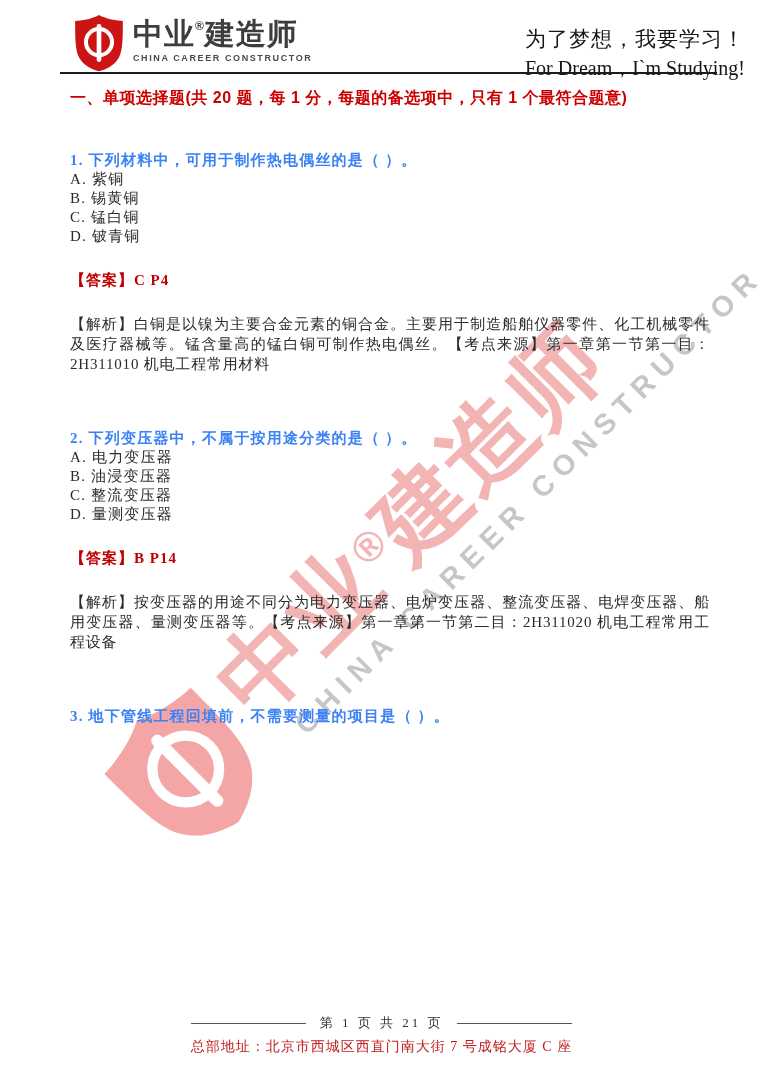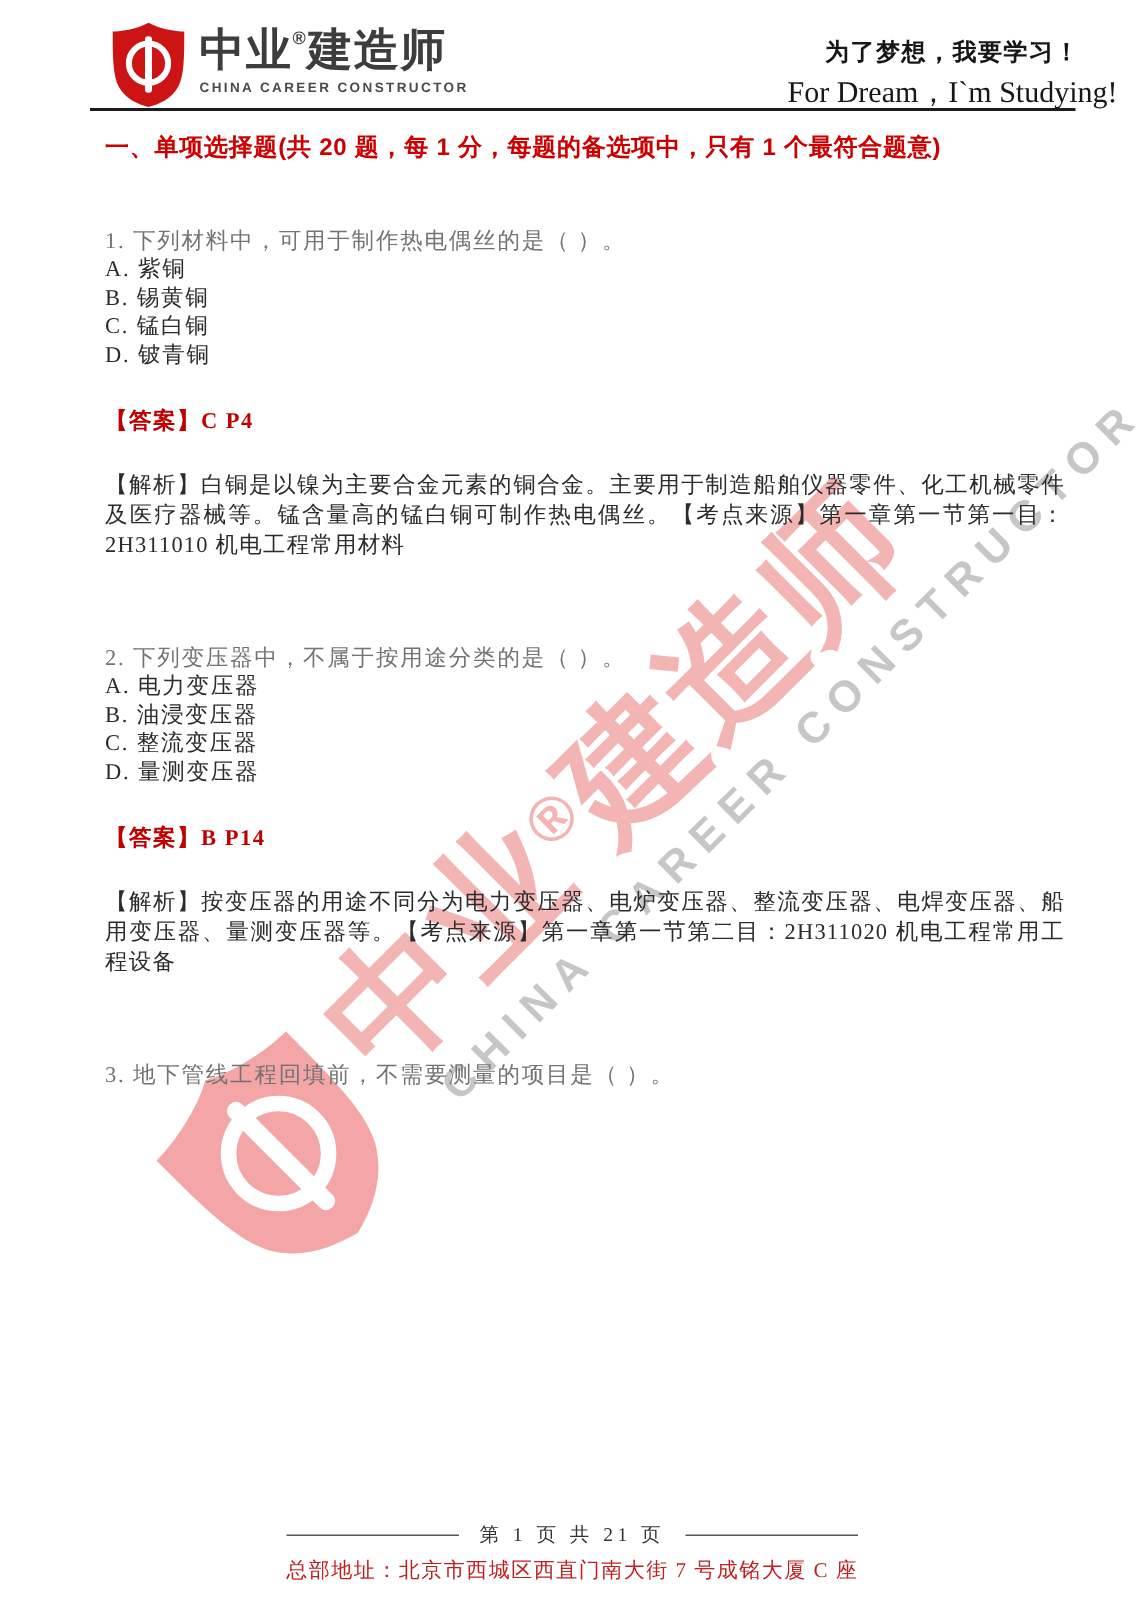--- a/index.html
+++ b/index.html
@@ -45,34 +45,34 @@
   .logo-text {
     font-family: "Liberation Sans", "DejaVu Sans", sans-serif;
     display: flex; flex-direction: column; margin-top: 3px;
   }
   .logo-cn { font-size: 30px; font-weight: bold; color: #3d3d3d; line-height: 1.1; letter-spacing: 1px; }
   .logo-cn .reg { font-size: 12px; vertical-align: 14px; }
   .logo-en { font-size: 9px; letter-spacing: 1.6px; color: #4a4a4a; margin-top: 3px; font-weight: bold; }
   .slogan { text-align: center; margin-top: 11px; }
   .slogan-cn {
     font-family: "Liberation Sans", "DejaVu Sans", sans-serif;
-    font-size: 16px; font-weight: bold; color: #161616; letter-spacing: 1px;
+    font-size: 21px; font-weight: normal; color: #161616; letter-spacing: 1px;
   }
   .slogan-en { font-size: 20px; color: #161616; margin-top: 2px; }
   .rule { position: absolute; top: 72px; left: 60px; width: 657px; height: 2px; background: #1c1c1c; z-index: 1; }
 
   
   main { position: relative; z-index: 1; padding: 15px 53px 0 70px; }
   .section-title {
     font-family: "Liberation Sans", "DejaVu Sans", sans-serif;
     font-size: 16px; font-weight: bold; color: #cc0000; letter-spacing: 0.5px;
   }
   .question { margin-top: 42px; }
   .question + .question { margin-top: 55px; }
-  .q-stem { font-weight: normal; font-size: 15px; letter-spacing: 1.2px; color: #737373; }
+  .q-stem { font-weight: bold; font-size: 15px; letter-spacing: 1.2px; color: #3b82f6; }
   .q-option { font-size: 15px; letter-spacing: 1.2px; }
   .q-answer { margin-top: 25px; font-size: 15px; font-weight: 600; color: #c00000; letter-spacing: 1px; }
   .q-analysis {
     margin-top: 24px; font-size: 15px; line-height: 20px;
     letter-spacing: 0.8px; text-align: justify; color: #2b2b2b;
   }
 
   
   footer { position: absolute; left: 0; right: 0; top: 1014px; z-index: 1; text-align: center; }
   .page-info-row { display: flex; align-items: center; justify-content: center; gap: 14px; }

